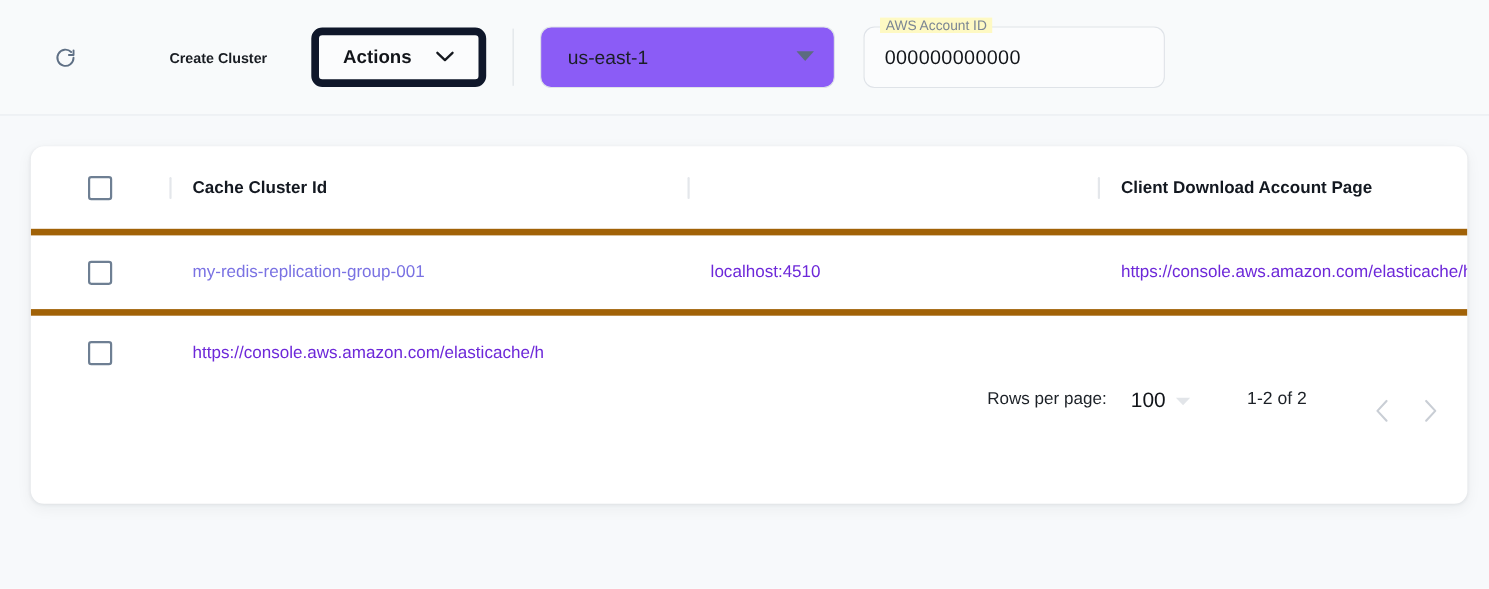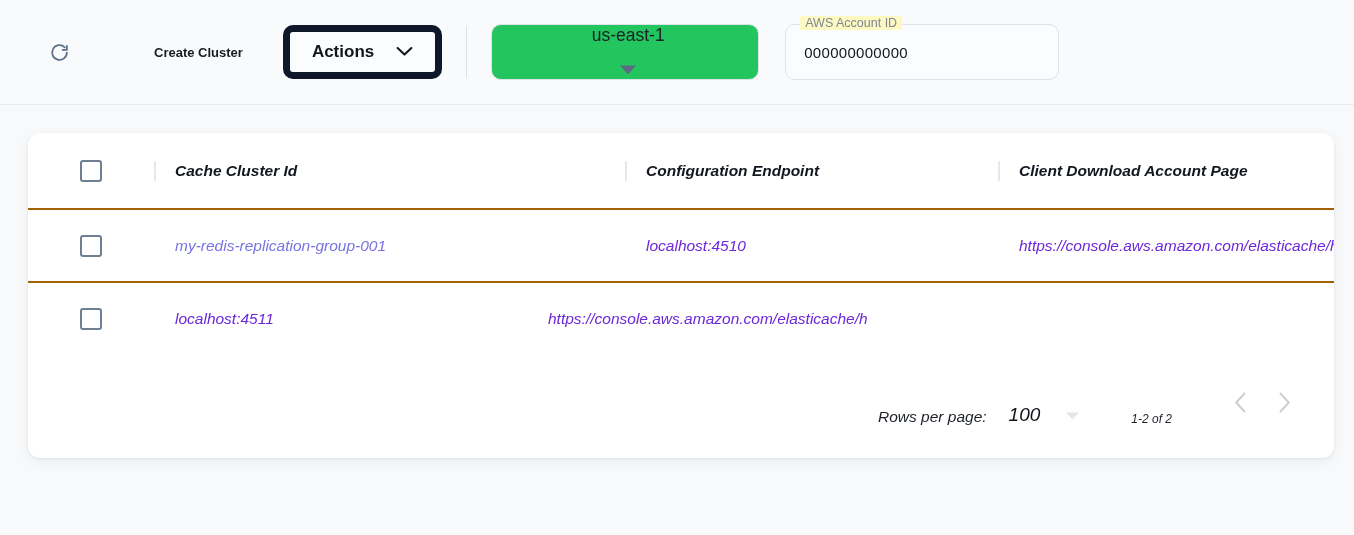--- a/index.html
+++ b/index.html
@@ -67,25 +67,24 @@
     width: 1px; height: 52px;
     background: #dde1e6;
     margin: 0 24px;
     flex: 0 0 auto;
   }
   .region-select {
     height: 56px;
     width: 268px;
     padding: 0 18px 0 24px;
     display: flex; align-items: center; justify-content: space-between;
-    background: #22c55e;
+    background: #8b5cf6;
     border: 1px solid #dfe3e8;
     border-radius: 10px;
     cursor: pointer;
-    flex-direction: column;
   }
   .region-select .val { font-size: 17.5px; color: #1b1f26; }
   .acct-wrap {
     position: relative;
     margin-left: 26px;
     height: 56px;
     width: 274px;
     border: 1px solid #dfe3e8;
     border-radius: 10px;
     background: #fbfcfd;
@@ -96,45 +95,44 @@
   .acct-legend {
     position: absolute;
     top: -9px; left: 14px;
     padding: 0 5px;
     background: #fef9c3;
     font-size: 12.5px;
     color: #7c8694;
     white-space: nowrap;
   }
   .acct-val {
-    font-size: 15px;
+    font-size: 18px;
     color: #12151a;
     letter-spacing: 0.3px;
   }
 
   
   .card {
     position: absolute;
     left: 28px; top: 133px;
     width: 1306px; height: 325px;
     background: #ffffff;
     border-radius: 12px;
     box-shadow: 0 1px 3px rgba(22,30,45,0.07), 0 4px 14px rgba(22,30,45,0.05);
     overflow: hidden;
-    font-style: italic;
   }
   .tbl { width: 100%; }
   .row {
     display: flex;
     align-items: center;
     height: 73px;
     padding-left: 0;
   }
   .row.hdr { height: 75px; }
-  .row.body { border-top: 2px solid #a16207; height: 73px; }
+  .row.body { border-top: 6px solid #a16207; height: 73px; }
 
   .c-check { width: 126px; flex: 0 0 126px; padding-left: 52px; display: flex; align-items: center; }
   .c-name  { width: 471px; flex: 0 0 471px; display: flex; align-items: center; }
   .c-endp  { width: 373px; flex: 0 0 373px; display: flex; align-items: center; }
   .c-url   { flex: 1 1 auto; display: flex; align-items: center; min-width: 0; }
 
   .colsep {
     width: 2px; height: 20px;
     background: #e4e7eb;
     border-radius: 1px;
@@ -167,34 +165,34 @@
     border: 2px solid #6e7f93;
     border-radius: 3px;
     background: #fff;
     cursor: pointer;
     flex: 0 0 auto;
   }
 
   
   .pager {
     display: flex;
-    align-items: flex-end;
+    align-items: flex-start;
     justify-content: flex-end;
     height: 72px;
-    padding-right: 28px;
+    padding-right: 12px;
     gap: 0;
   }
   .rpp-label { font-size: 15.5px; color: #1c2127; white-space: nowrap; }
   .rpp-select {
-    display: flex; align-items: center; gap: 26px;
+    display: flex; align-items: center; gap: 9px;
     margin-left: 22px;
     cursor: pointer;
   }
   .rpp-val { font-size: 19px; color: #12151a; }
-  .range { font-size: 12px; color: #1c2127; margin-left: 52px; white-space: nowrap; }
+  .range { font-size: 16px; color: #1c2127; margin-left: 52px; white-space: nowrap; }
   .chev-btn {
     width: 44px; height: 44px;
     display: flex; align-items: center; justify-content: center;
     border-radius: 50%;
     cursor: pointer;
   }
   .chev-btn.first { margin-left: 46px; }
 </style>
 </head>
 <body>
@@ -246,21 +244,20 @@
       <div class="row hdr">
         <div class="c-check">
           <div class="cb"></div>
         </div>
         <div class="c-name">
           <div class="colsep"></div>
           <span class="hdr-txt">Cache Cluster Id</span>
         </div>
         <div class="c-endp">
           <div class="colsep"></div>
-          <span class="hdr-txt">Configuration Endpoint</span>
         </div>
         <div class="c-url">
           <div class="colsep"></div>
           <span class="hdr-txt">Client Download Account Page</span>
         </div>
       </div>
 
       <div class="row body">
         <div class="c-check">
           <div class="cb"></div>
@@ -272,23 +269,20 @@
           <span class="cell-txt">localhost:4510</span>
         </div>
         <div class="c-url pad20">
           <span class="cell-txt clip">https://console.aws.amazon.com/elasticache/h</span>
         </div>
       </div>
 
       <div class="row body">
         <div class="c-check">
           <div class="cb"></div>
-        </div>
-        <div class="c-endp pad20">
-          <span class="cell-txt">localhost:4511</span>
         </div>
         <div class="c-url pad20">
           <span class="cell-txt clip">https://console.aws.amazon.com/elasticache/h</span>
         </div>
       </div>
 
       <div class="pager">
         <span class="rpp-label">Rows per page:</span>
 
         <div class="rpp-select">

